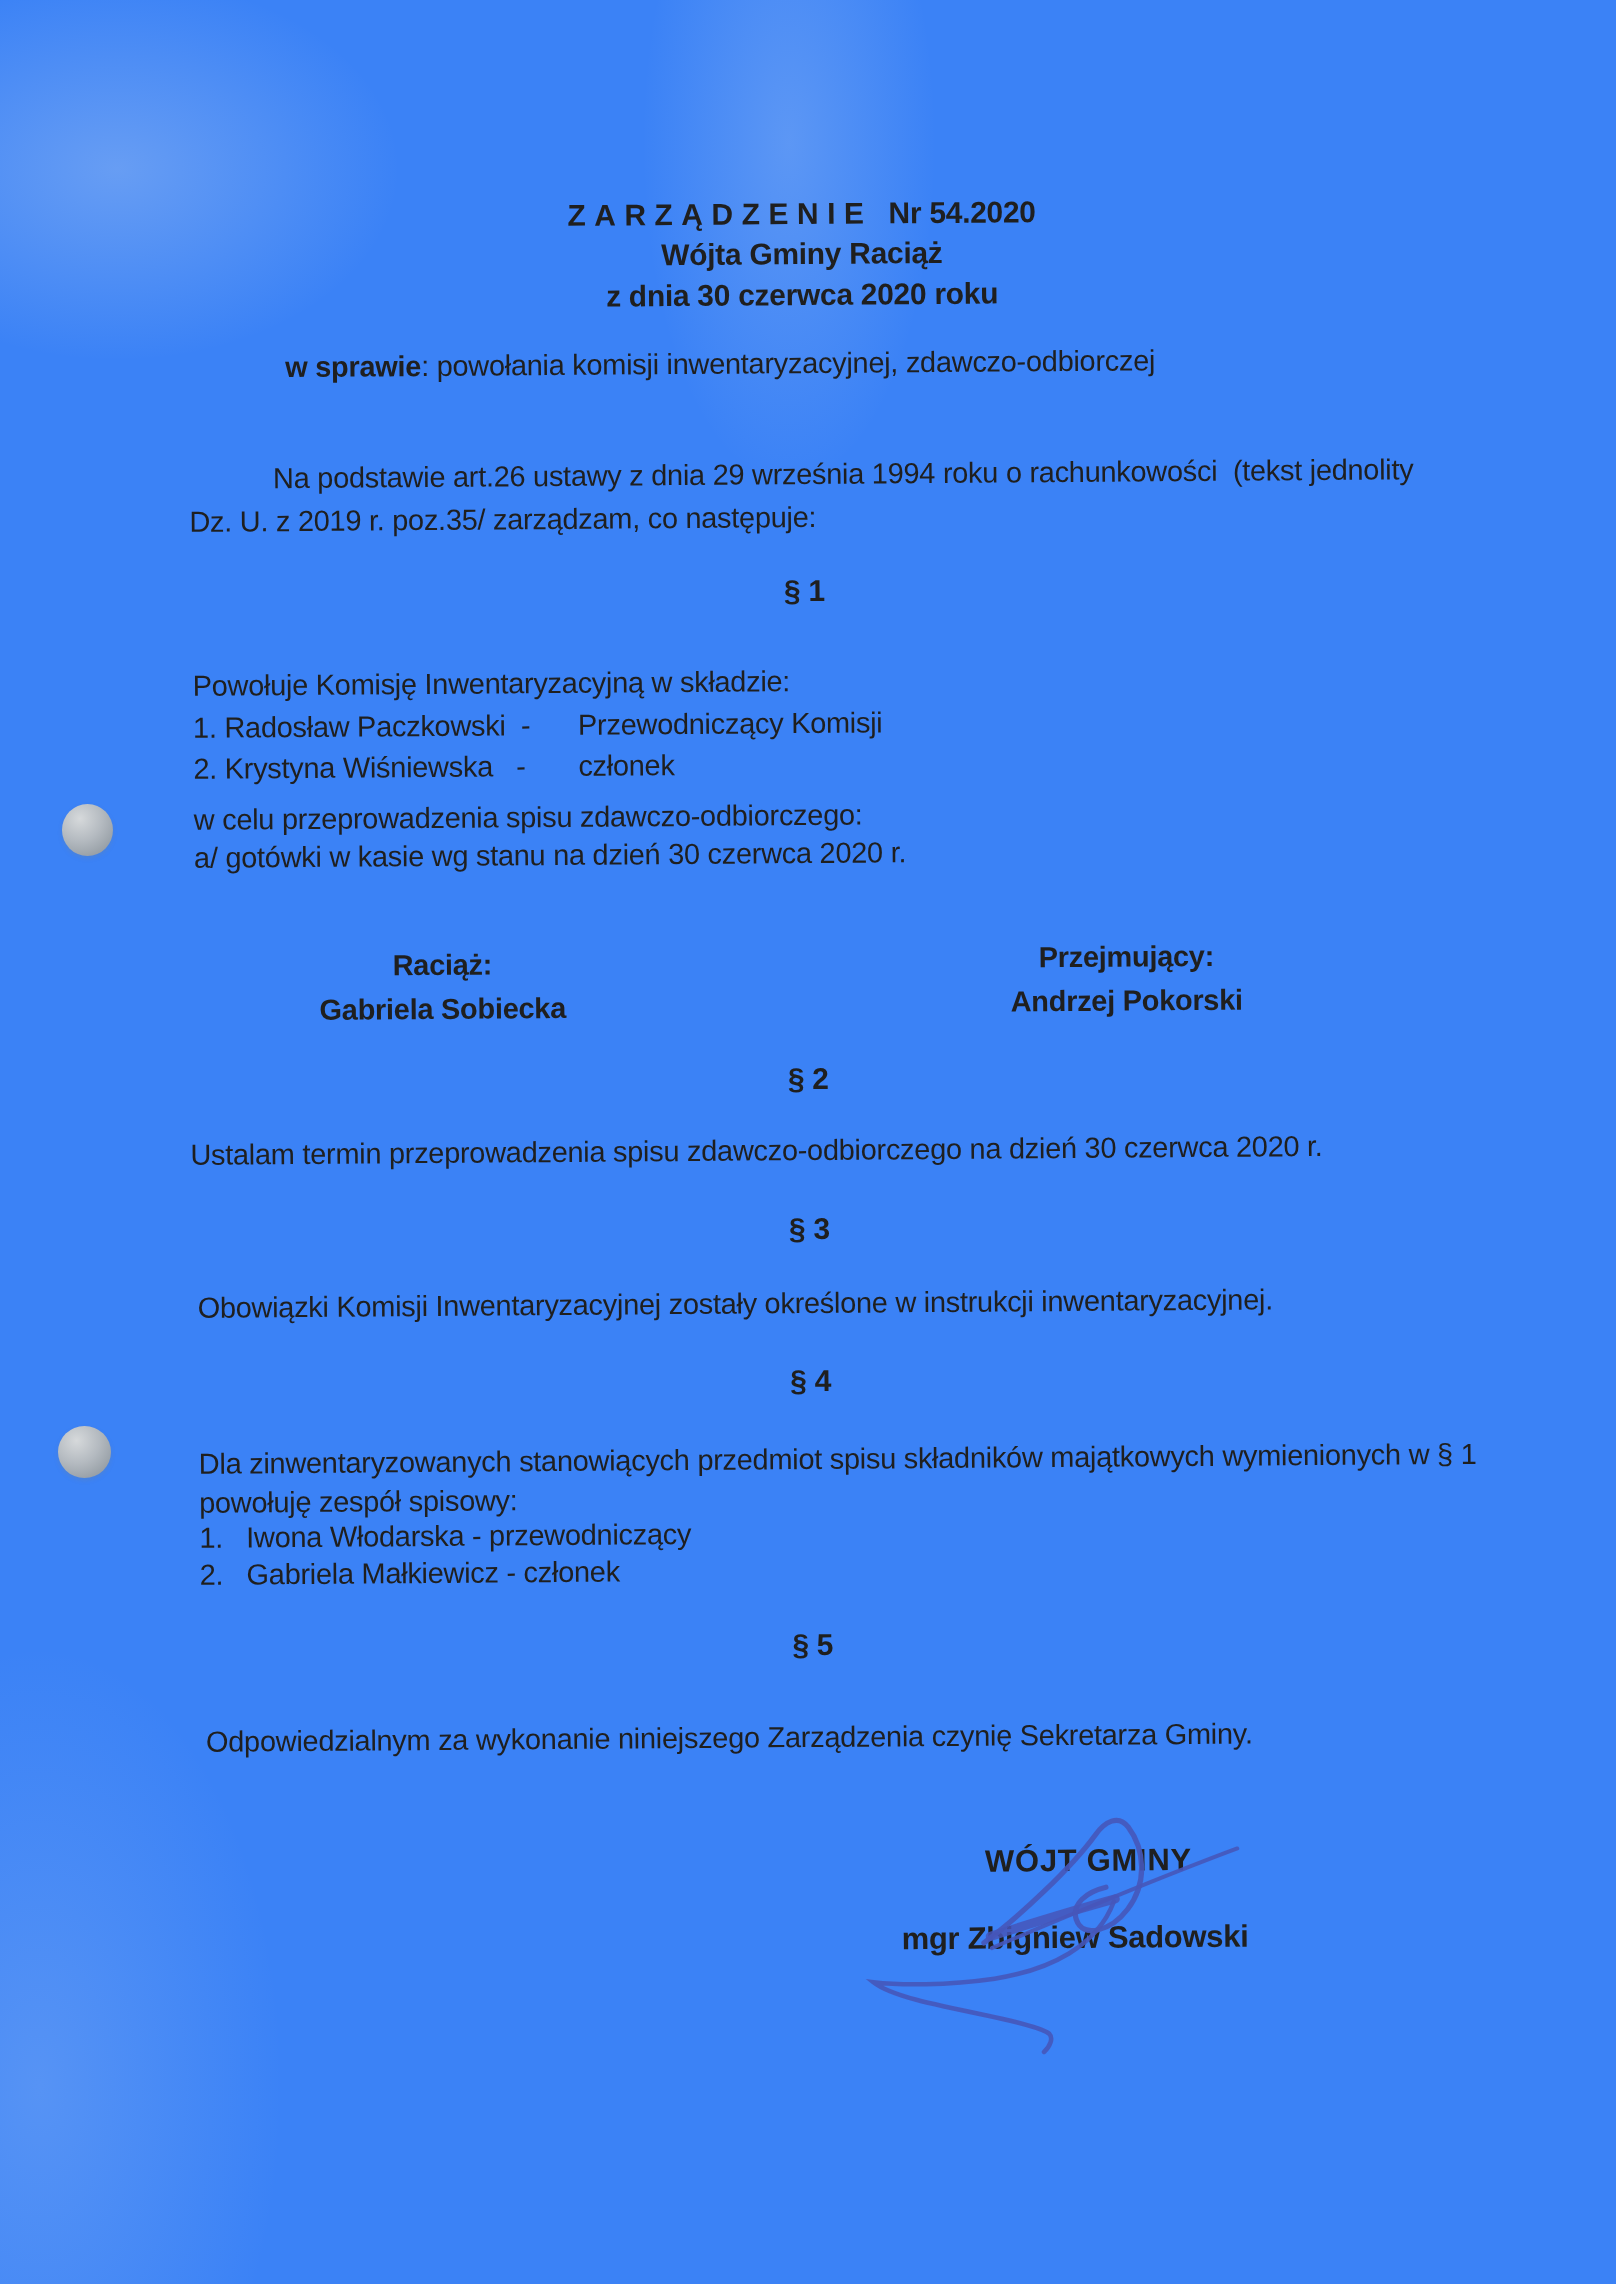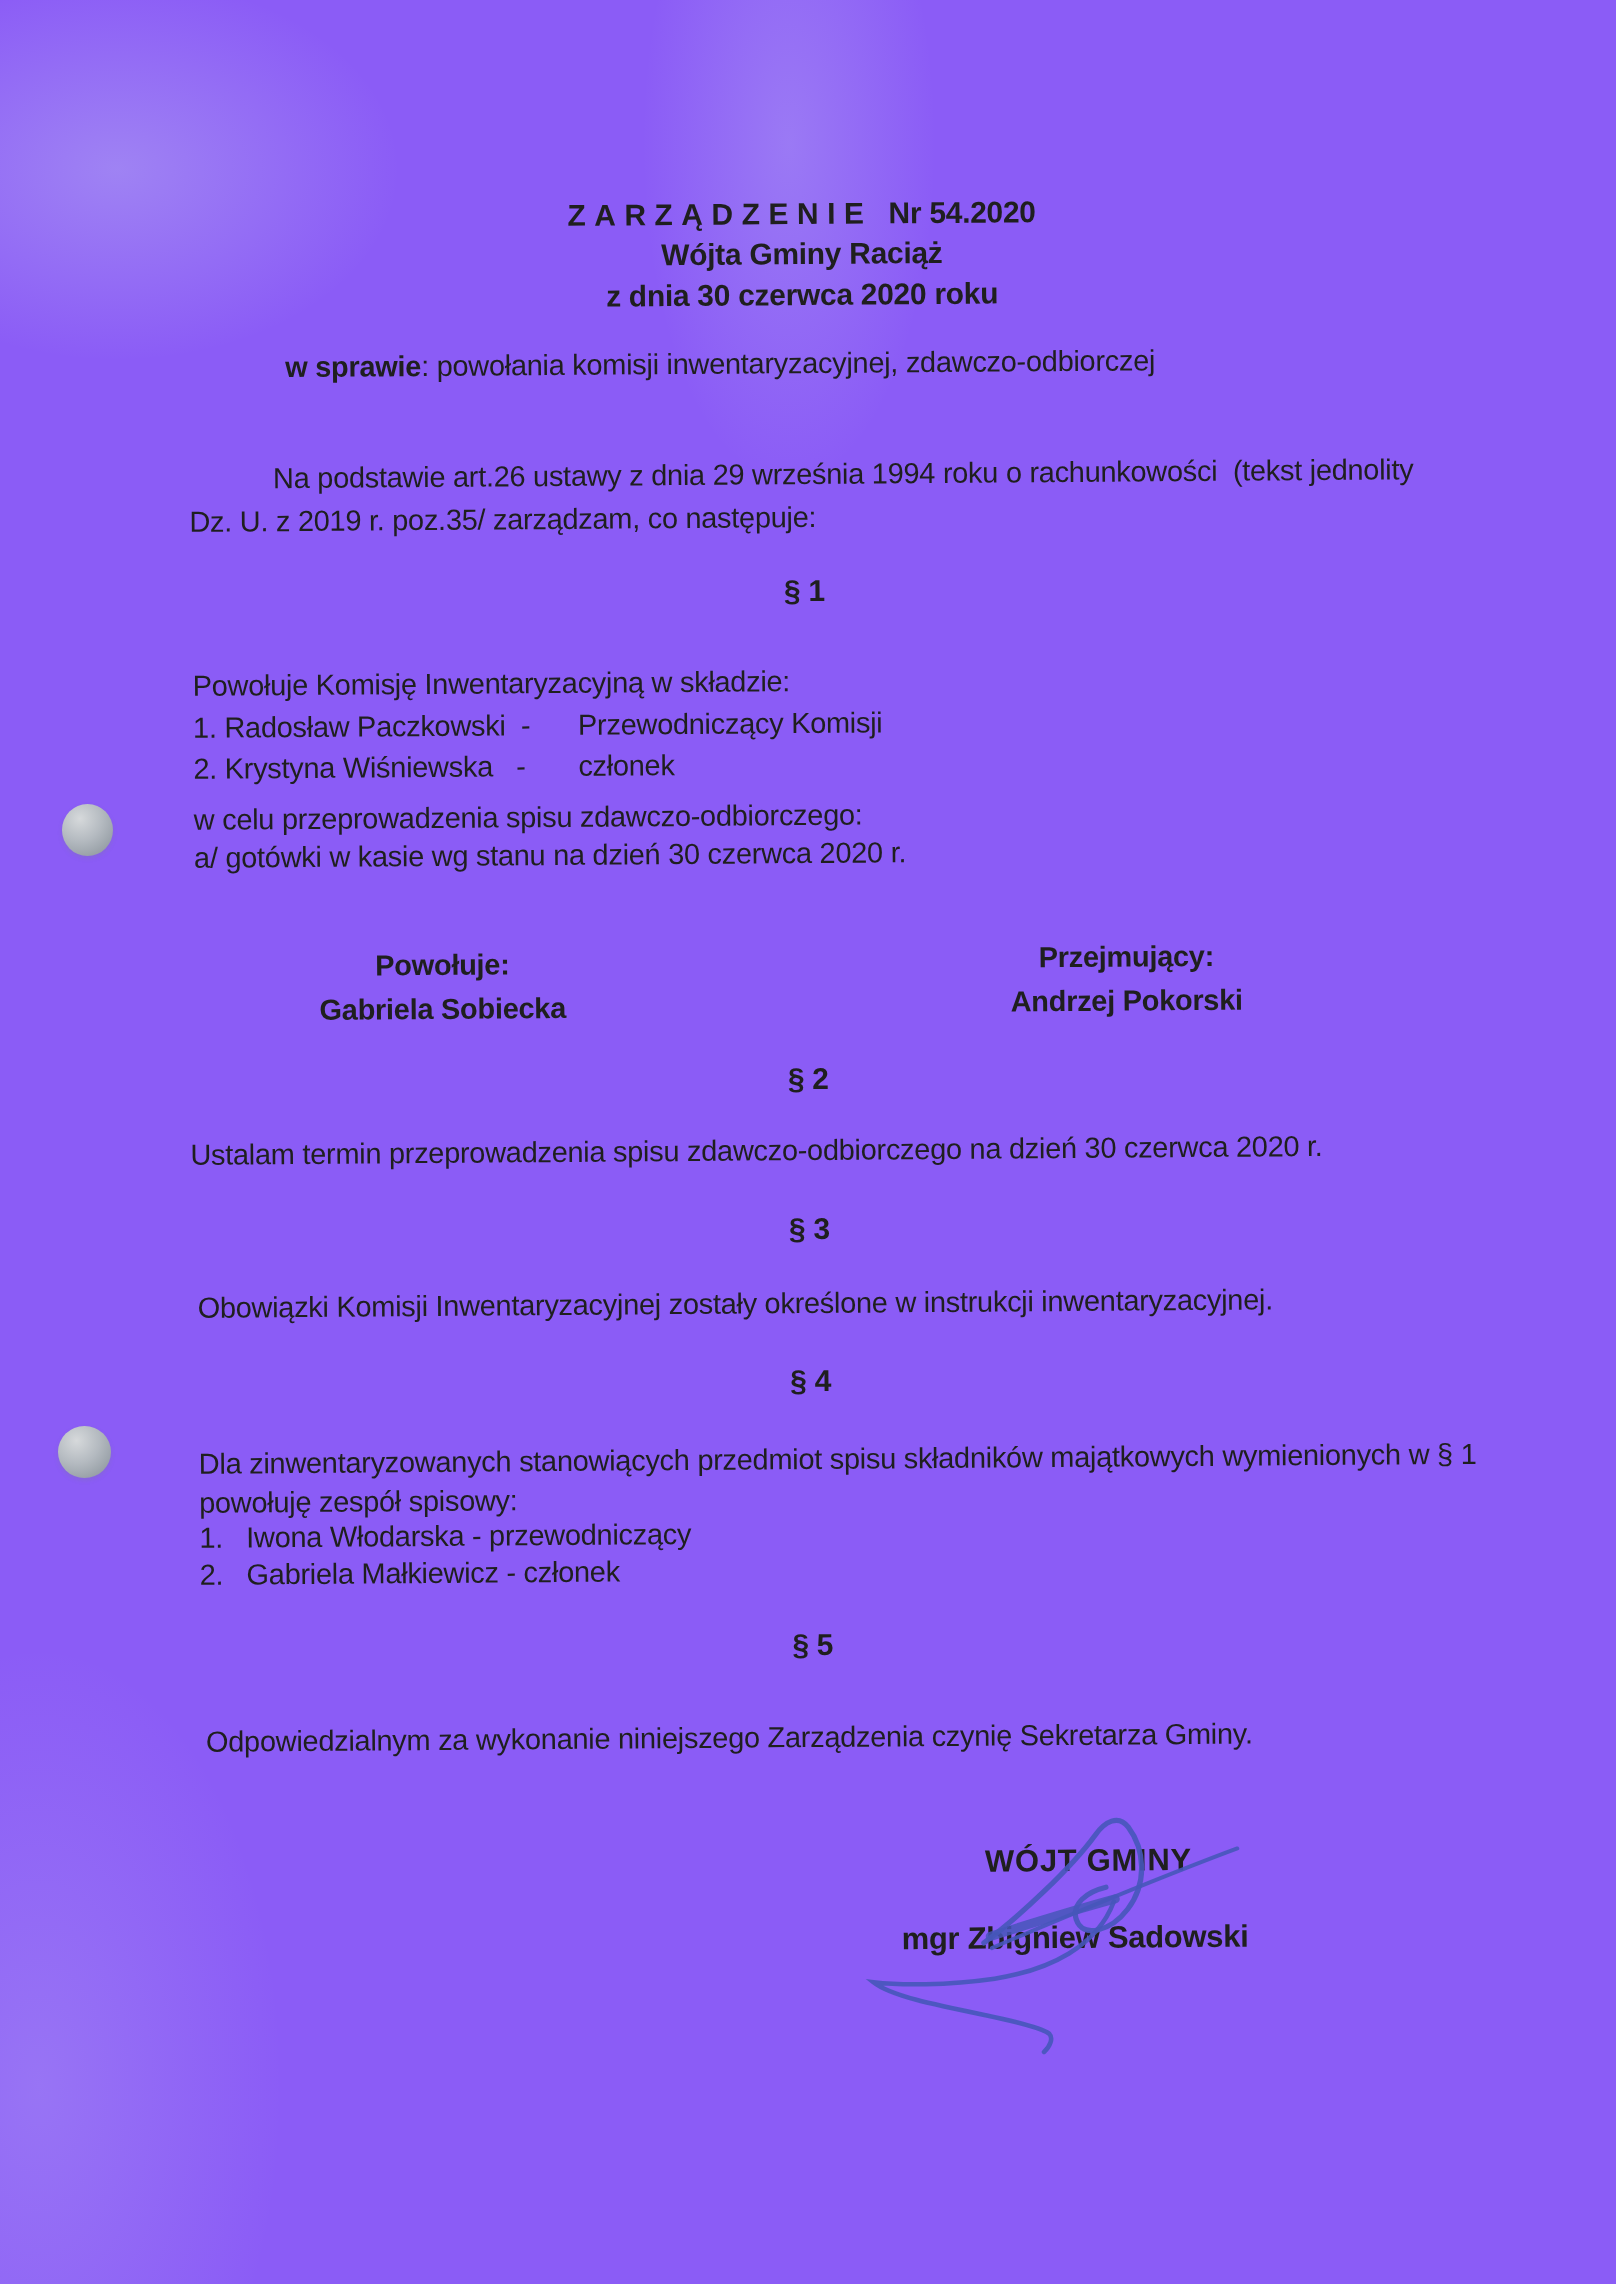--- a/index.html
+++ b/index.html
@@ -1,19 +1,19 @@
 <!DOCTYPE html>
 <html style="font-size:10.4px"><head>
 <meta charset="utf-8">
 <style>
   html,body { margin:0; padding:0; background:#e9e9e9; }
   .page {
     position:relative;
     width:1617px; height:2284px;
-    background:#8b5cf6;
+    background:#3b82f6;
     font-family:"Liberation Sans", sans-serif;
     color:#1f1f1f;
     overflow:hidden;
   }
   
   .page::before {
     content:"";
     position:absolute; inset:0;
     background:
       radial-gradient(404px 274px at 117px 169px, rgba(205,220,238,0.30), rgba(205,220,238,0) 70%),
@@ -67,21 +67,21 @@
     <div class="line" style="left:278px; top:458px;">Na podstawie art.26 ustawy z dnia 29 września 1994 roku o rachunkowości  (tekst jednolity</div>
     <div class="line" style="left:194px; top:501px;">Dz. U. z 2019 r. poz.35/ zarządzam, co następuje:</div>
 
     <div class="line center heading" style="top:574px;">§ 1</div>
     <div class="line" style="left:196px; top:665px;">Powołuje Komisję Inwentaryzacyjną w składzie:</div>
     <div class="line" style="left:196px; top:707px; width:1043px;"><span>1. Radosław Paczkowski  -</span><span class="role">Przewodniczący Komisji</span></div>
     <div class="line" style="left:196px; top:748px; width:1043px;"><span>2. Krystyna Wiśniewska   -</span><span class="role">członek</span></div>
     <div class="line" style="left:196px; top:799px;">w celu przeprowadzenia spisu zdawczo-odbiorczego:</div>
     <div class="line" style="left:196px; top:837px;">a/ gotówki w kasie wg stanu na dzień 30 czerwca 2020 r.</div>
 
-    <div class="party line" style="left:274px; top:946px; width:339px;"><span>Powołuje:</span><span class="pname">Gabriela Sobiecka</span></div>
+    <div class="party line" style="left:274px; top:946px; width:339px;"><span>Raciąż:</span><span class="pname">Gabriela Sobiecka</span></div>
     <div class="party line" style="left:958px; top:943px; width:339px;"><span>Przejmujący:</span><span class="pname">Andrzej Pokorski</span></div>
 
     <div class="line center heading" style="top:1062px;">§ 2</div>
     <div class="line" style="left:190px; top:1134px;">Ustalam termin przeprowadzenia spisu zdawczo-odbiorczego na dzień 30 czerwca 2020 r.</div>
 
     <div class="line center heading" style="top:1212px;">§ 3</div>
     <div class="line" style="left:196px; top:1287px;">Obowiązki Komisji Inwentaryzacyjnej zostały określone w instrukcji inwentaryzacyjnej.</div>
 
     <div class="line center heading" style="top:1364px;">§ 4</div>
     <div class="line" style="left:196px; top:1443px;">Dla zinwentaryzowanych stanowiących przedmiot spisu składników majątkowych wymienionych w § 1</div>

